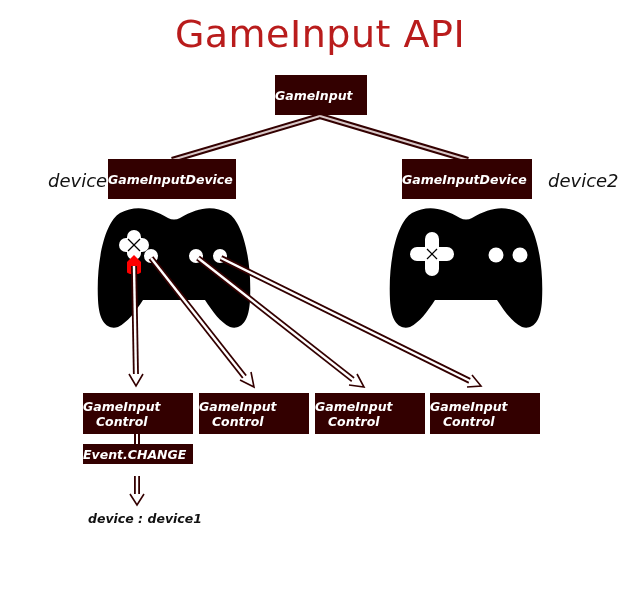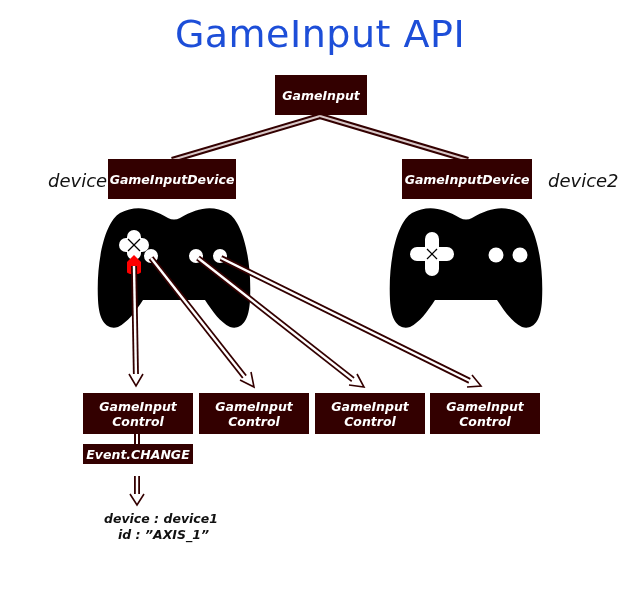--- a/index.html
+++ b/index.html
@@ -1,18 +1,18 @@
 <!DOCTYPE html>
 <html><head>
 <meta charset="utf-8">
 <style>
   html,body{margin:0;padding:0;background:#fff;}
   body{width:640px;height:600px;position:relative;overflow:hidden;font-family:"DejaVu Sans",sans-serif;}
-  .title{position:absolute;left:0;top:12px;width:640px;text-align:center;font-size:38px;color:#1d4ed8;font-family:"DejaVu Sans",sans-serif;letter-spacing:0.5px;}
-  .box{position:absolute;background:#330000;color:#fff;font-style:italic;font-weight:bold;font-size:12.5px;display:flex;align-items:center;justify-content:center;text-align:center;line-height:15px;font-family:"DejaVu Sans",sans-serif;}
+  .title{position:absolute;left:0;top:12px;width:640px;text-align:center;font-size:38px;color:#b91c1c;font-family:"DejaVu Sans",sans-serif;letter-spacing:0.5px;}
+  .box{position:absolute;background:#330000;color:#fff;font-style:italic;font-weight:bold;font-size:12.5px;display:flex;align-items:center;text-align:center;line-height:15px;font-family:"DejaVu Sans",sans-serif;}
   .lbl{position:absolute;font-style:italic;font-weight:normal;font-size:18px;color:#111;font-family:"DejaVu Sans",sans-serif;}
   svg.layer{position:absolute;left:0;top:0;}
   .info{position:absolute;left:80px;top:511px;font-style:italic;font-weight:bold;font-size:12.5px;color:#111;line-height:16px;font-family:"DejaVu Sans",sans-serif;}
   .info .row{white-space:pre;}
 </style>
 </head>
 <body>
 
 <div class="title">GameInput API</div>
 
@@ -118,15 +118,14 @@
     <div>GameInput</div>
     <div>Control</div>
   </div>
 </div>
 
 <div class="box" style="left:83px;top:444px;width:110px;height:20px;">
   <span>Event.CHANGE</span>
 </div>
 
 <div class="info">
-  <div class="row" style="padding-left:8px;margin-left:16px;"><span>device</span><span> : </span><span>device1</span></div>
-  <div class="row" style="padding-left:38px;"><span>id</span><span> : </span><span>”AXIS_1”</span></div>
+  <div class="row" style="padding-left:8px;"><span>device</span><span> : </span><span>device1</span></div>
 </div>
 
 </body></html>

